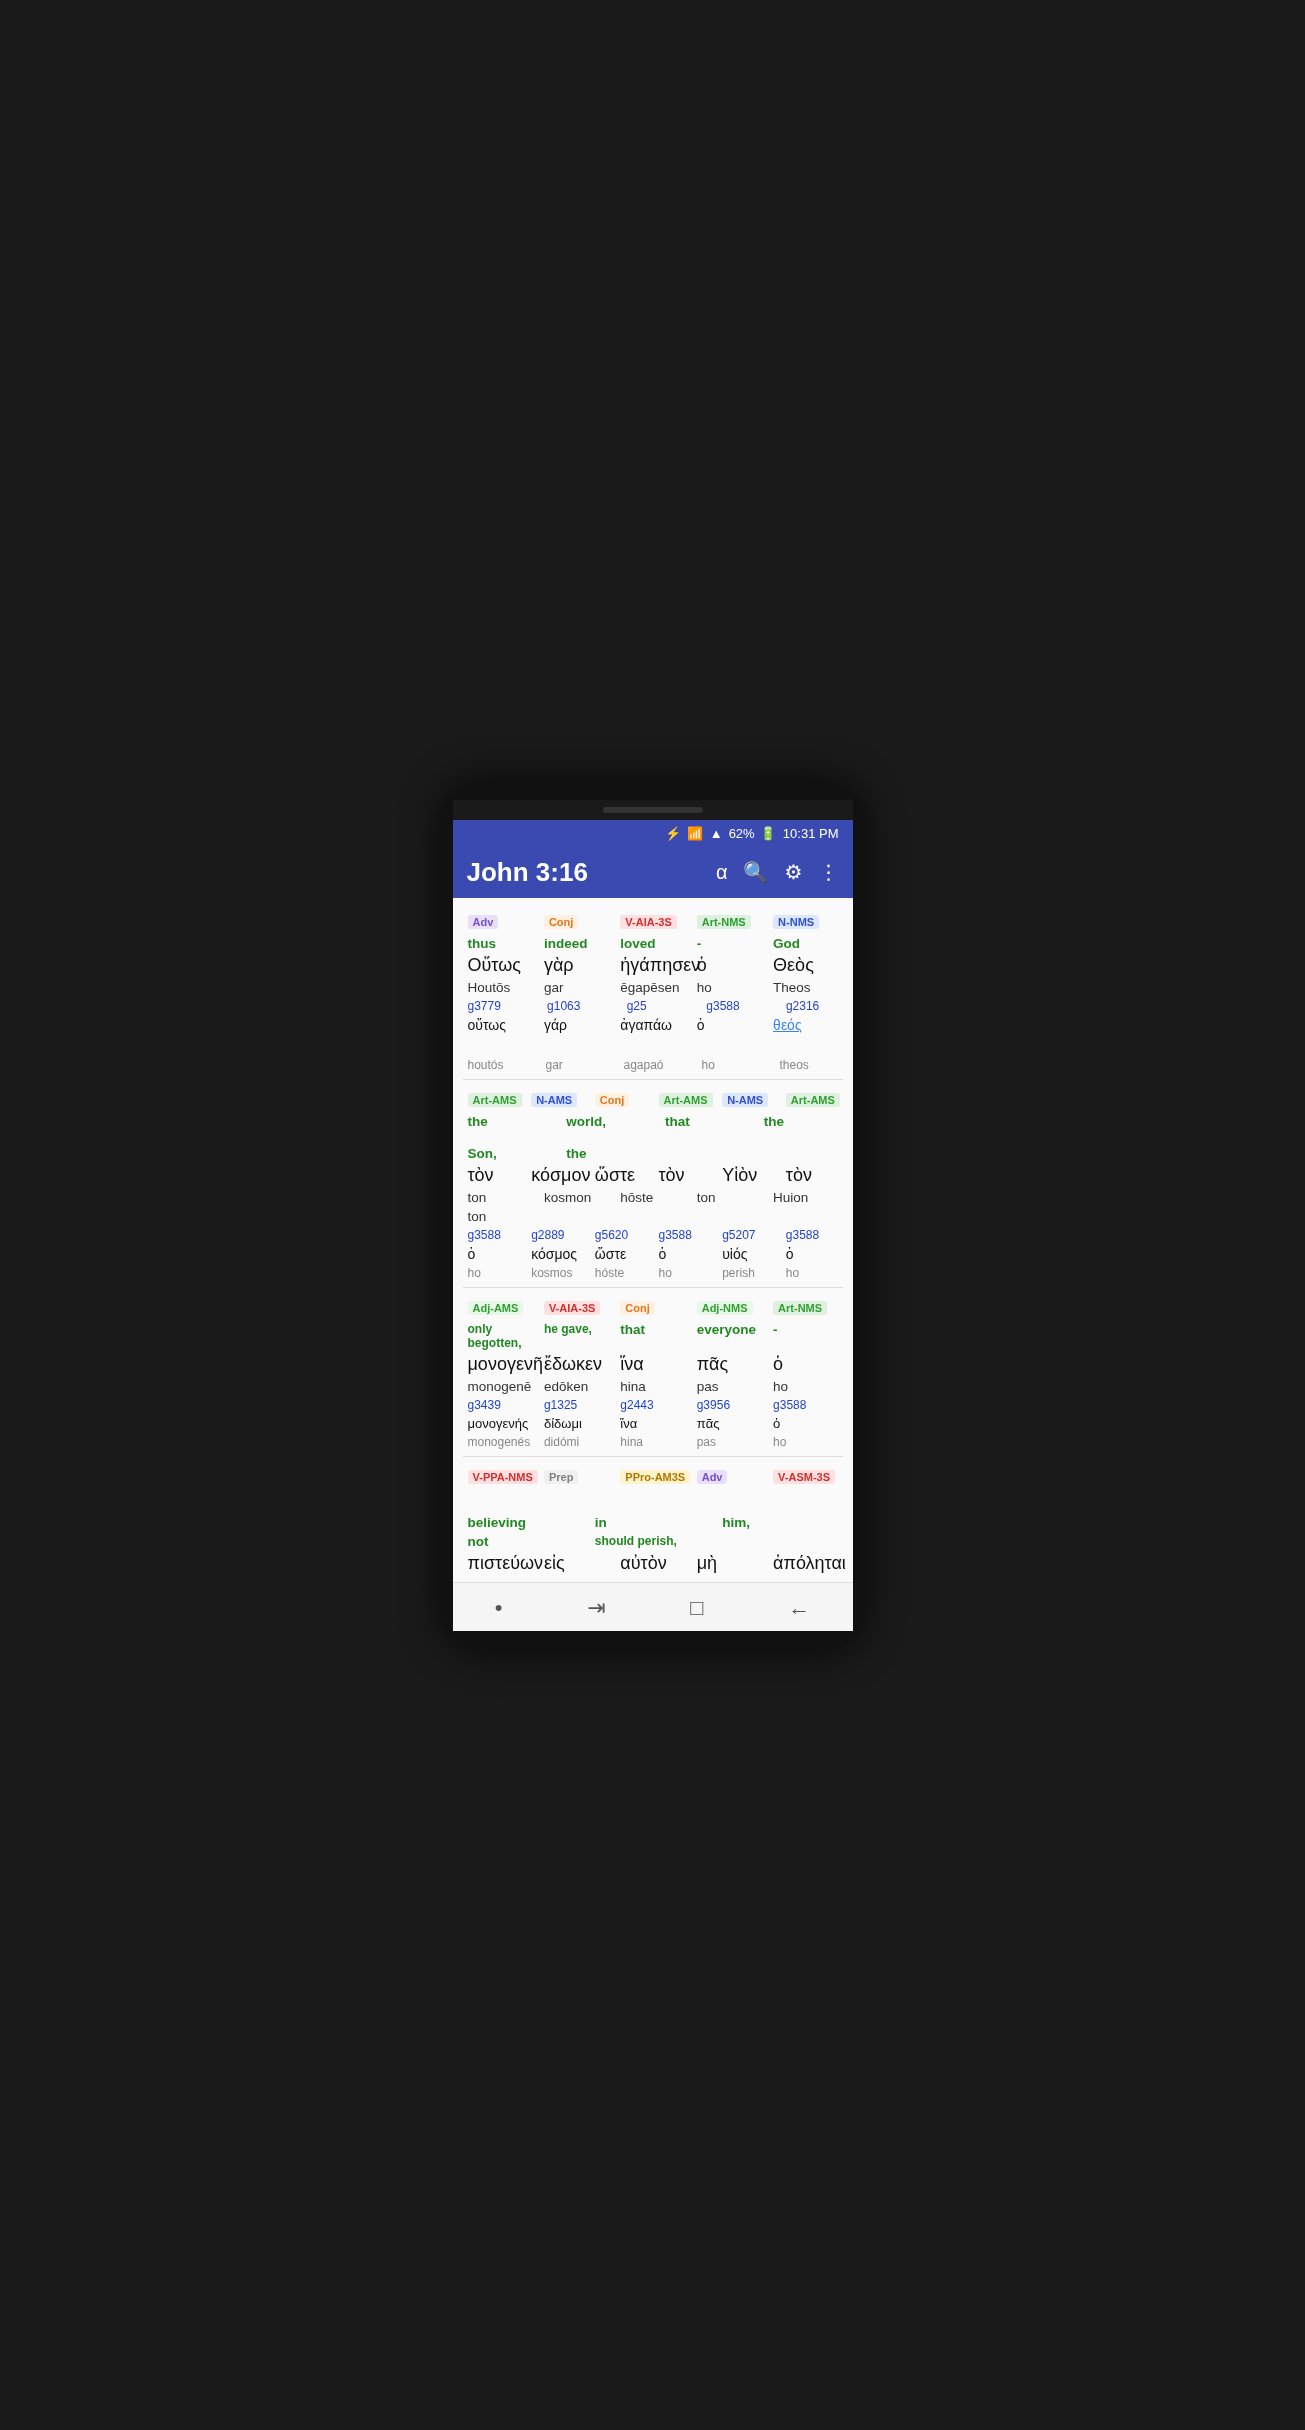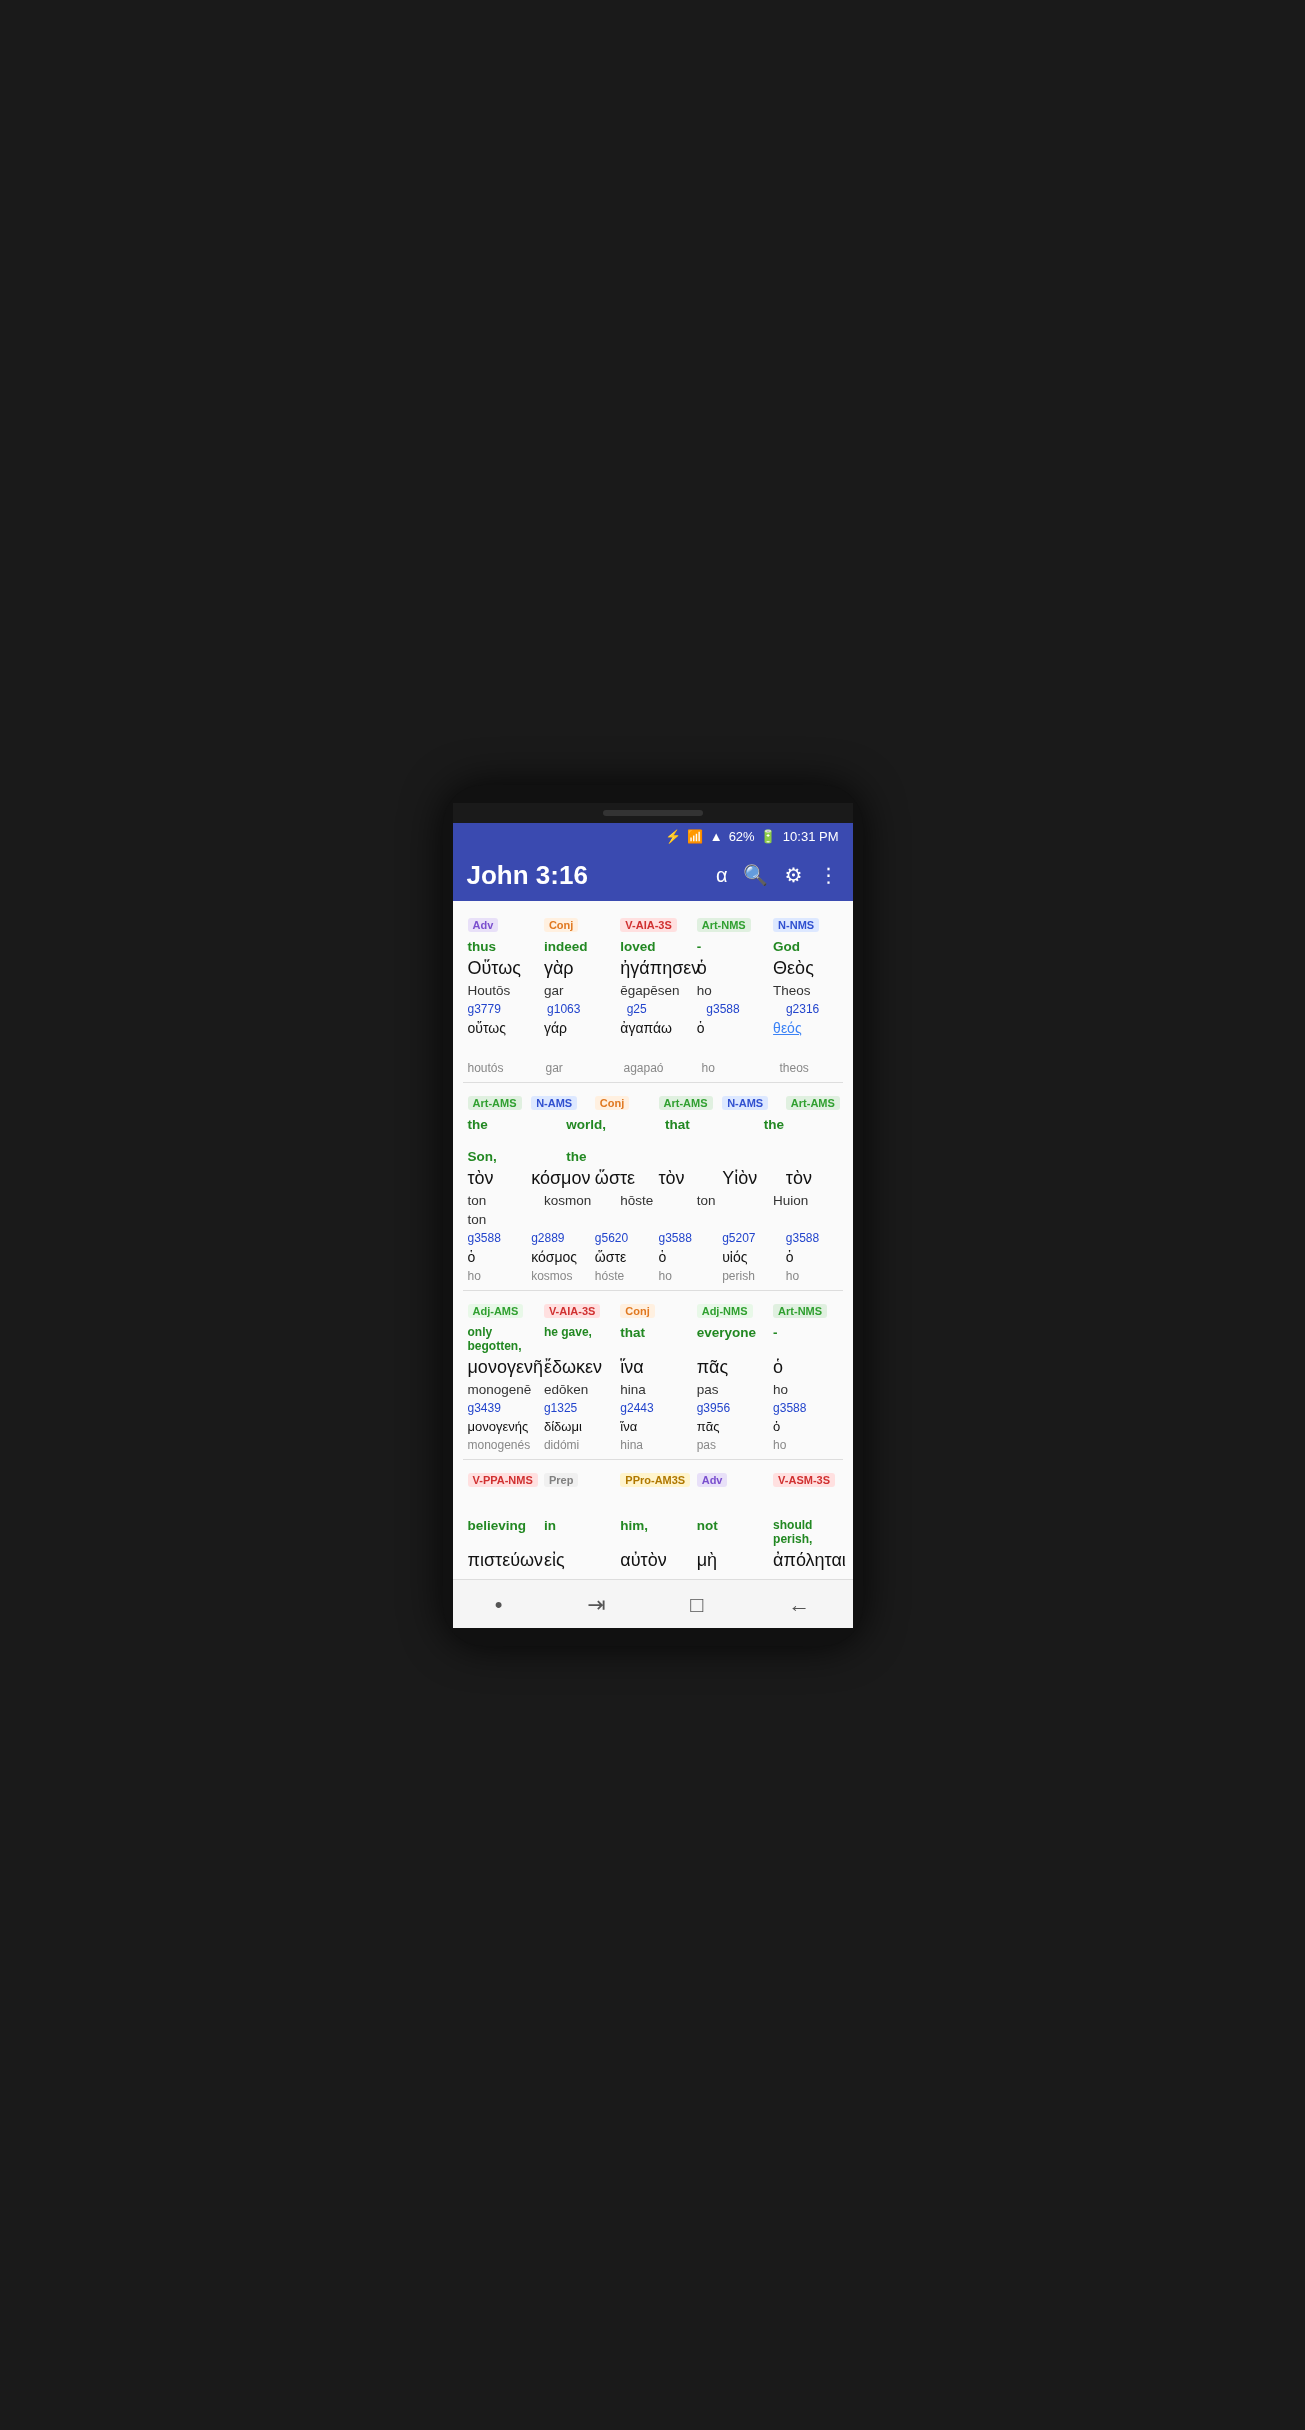--- a/index.html
+++ b/index.html
@@ -370,21 +370,21 @@
           <span class="badge tag-ppro">PPro-AM3S</span>
         </div>
         <div class="cell">
           <span class="badge tag-adv">Adv</span>
         </div>
         <div class="cell">
           <span class="badge tag-verb">V-ASM-3S</span>
         </div>
       </div>
 
-      <div style="display:grid;grid-template-columns:repeat(5,1fr);gap:2px;padding:1px 0;margin-top:24px;">
+      <div style="display:grid;grid-template-columns:repeat(3,1fr);gap:2px;padding:1px 0;margin-top:24px;">
         <div class="cell green-text">believing</div>
         <div class="cell green-text">in</div>
         <div class="cell green-text">him,</div>
         <div class="cell green-text">not</div>
         <div class="cell green-text" style="font-size:12px;">should perish,</div>
       </div>
 
       <div style="display:grid;grid-template-columns:repeat(5,1fr);gap:2px;padding:1px 0;">
         <div class="cell black-lg">πιστεύων</div>
         <div class="cell black-lg">εἰς</div>

